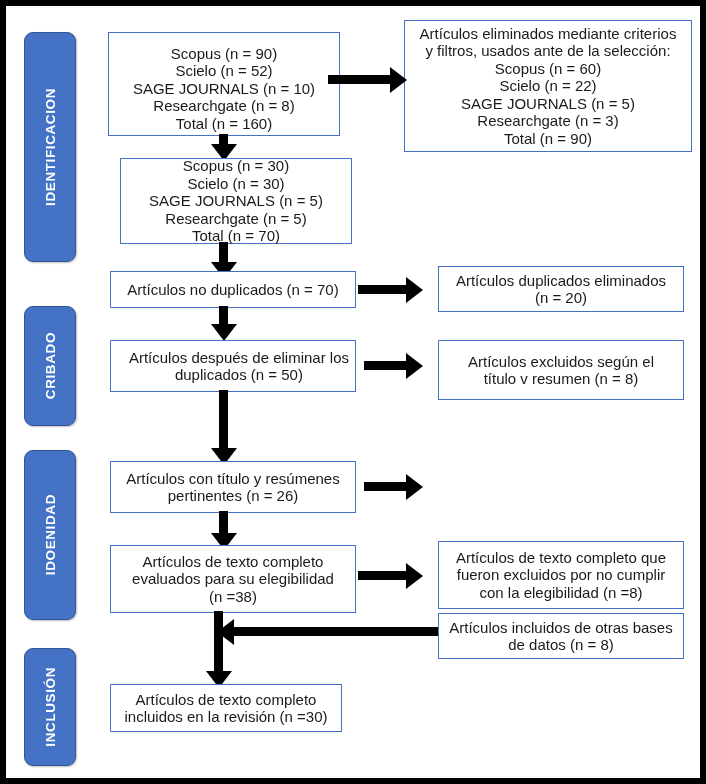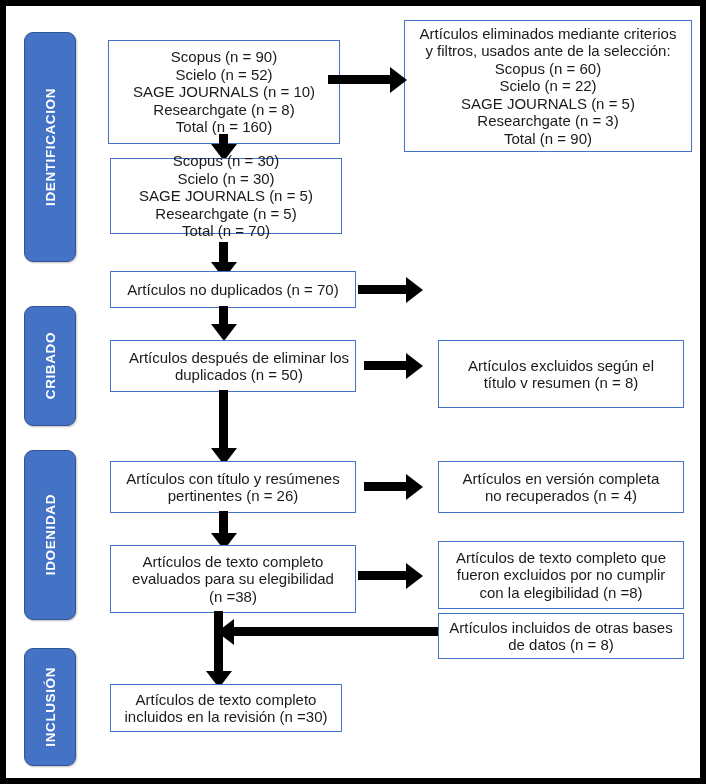--- a/index.html
+++ b/index.html
@@ -85,21 +85,21 @@
   <div class="stage" style="top:300px;height:118px;">
     <span>CRIBADO</span>
   </div>
   <div class="stage" style="top:444px;height:168px;">
     <span>IDOENIDAD</span>
   </div>
   <div class="stage" style="top:642px;height:116px;">
     <span>INCLUSIÓN</span>
   </div>
 
-  <div class="box" style="left:102px;top:34px;width:232px;height:104px;">
+  <div class="box" style="left:102px;top:26px;width:232px;height:104px;align-items:flex-end;">
     <div>
       <span class="ln">Scopus (n = 90)</span>
       <span class="ln">Scielo (n = 52)</span>
       <span class="ln">SAGE JOURNALS (n = 10)</span>
       <span class="ln">Researchgate (n = 8)</span>
       <span class="ln">Total (n = 160)</span>
     </div>
   </div>
 
   <div class="box" style="left:398px;top:14px;width:288px;height:132px;">
@@ -113,79 +113,79 @@
       <span class="ln">Total (n = 90)</span>
     </div>
   </div>
 
   <div class="h-shaft" style="left:322px;top:69px;width:62px;"></div>
   <div class="head-right" style="left:384px;top:60.5px;"></div>
 
   <div class="v-shaft" style="left:213px;top:128px;height:14px;"></div>
   <div class="head-down" style="left:204.5px;top:138px;"></div>
 
-  <div class="box" style="left:104px;top:152px;width:232px;height:76px;">
+  <div class="box" style="left:114px;top:152px;width:232px;height:86px;">
     <div>
       <span class="ln">Scopus (n = 30)</span>
       <span class="ln">Scielo (n = 30)</span>
       <span class="ln">SAGE JOURNALS (n = 5)</span>
       <span class="ln">Researchgate (n = 5)</span>
       <span class="ln">Total (n = 70)</span>
     </div>
   </div>
 
   <div class="v-shaft" style="left:213px;top:236px;height:26px;"></div>
   <div class="head-down" style="left:204.5px;top:256px;"></div>
 
   <div class="box" style="left:104px;top:265px;width:246px;height:37px;">
     <div>
       <span class="ln">Artículos no duplicados (n = 70)</span>
     </div>
   </div>
 
+  <div class="box" style="left:432px;top:260px;width:246px;height:46px;">
+    <div>
+      <span class="ln">Artículos duplicados eliminados</span>
+      <span class="ln">(n = 20)</span>
+    </div>
+  </div>
 
   <div class="h-shaft" style="left:352px;top:279px;width:48px;"></div>
   <div class="head-right" style="left:400px;top:270.5px;"></div>
 
   <div class="v-shaft" style="left:213px;top:300px;height:22px;"></div>
   <div class="head-down" style="left:204.5px;top:318px;"></div>
 
   <div class="box" style="left:104px;top:334px;width:246px;height:52px;justify-content:flex-end;">
     <div>
       <span class="ln">Artículos después de eliminar los</span>
       <span class="ln">duplicados (n = 50)</span>
     </div>
   </div>
 
-  <div class="box" style="left:432px;top:334px;width:246px;height:68px;">
+  <div class="box" style="left:432px;top:334px;width:246px;height:60px;">
     <div>
       <span class="ln">Artículos excluidos según el</span>
       <span class="ln">título v resumen (n = 8)</span>
     </div>
   </div>
 
   <div class="h-shaft" style="left:358px;top:355px;width:42px;"></div>
   <div class="head-right" style="left:400px;top:346.5px;"></div>
 
   <div class="v-shaft" style="left:213px;top:384px;height:66px;"></div>
   <div class="head-down" style="left:204.5px;top:442px;"></div>
 
   <div class="box" style="left:104px;top:455px;width:246px;height:52px;">
     <div>
       <span class="ln">Artículos con título y resúmenes</span>
       <span class="ln">pertinentes (n = 26)</span>
     </div>
   </div>
 
-  <div class="box" style="left:432px;top:455px;width:246px;height:52px;">
-    <div>
-      <span class="ln">Artículos en versión completa</span>
-      <span class="ln">no recuperados (n = 4)</span>
-    </div>
-  </div>
 
   <div class="h-shaft" style="left:358px;top:476px;width:42px;"></div>
   <div class="head-right" style="left:400px;top:467.5px;"></div>
 
   <div class="v-shaft" style="left:213px;top:505px;height:28px;"></div>
   <div class="head-down" style="left:204.5px;top:527px;"></div>
 
   <div class="box" style="left:104px;top:539px;width:246px;height:68px;">
     <div>
       <span class="ln">Artículos de texto completo</span>

